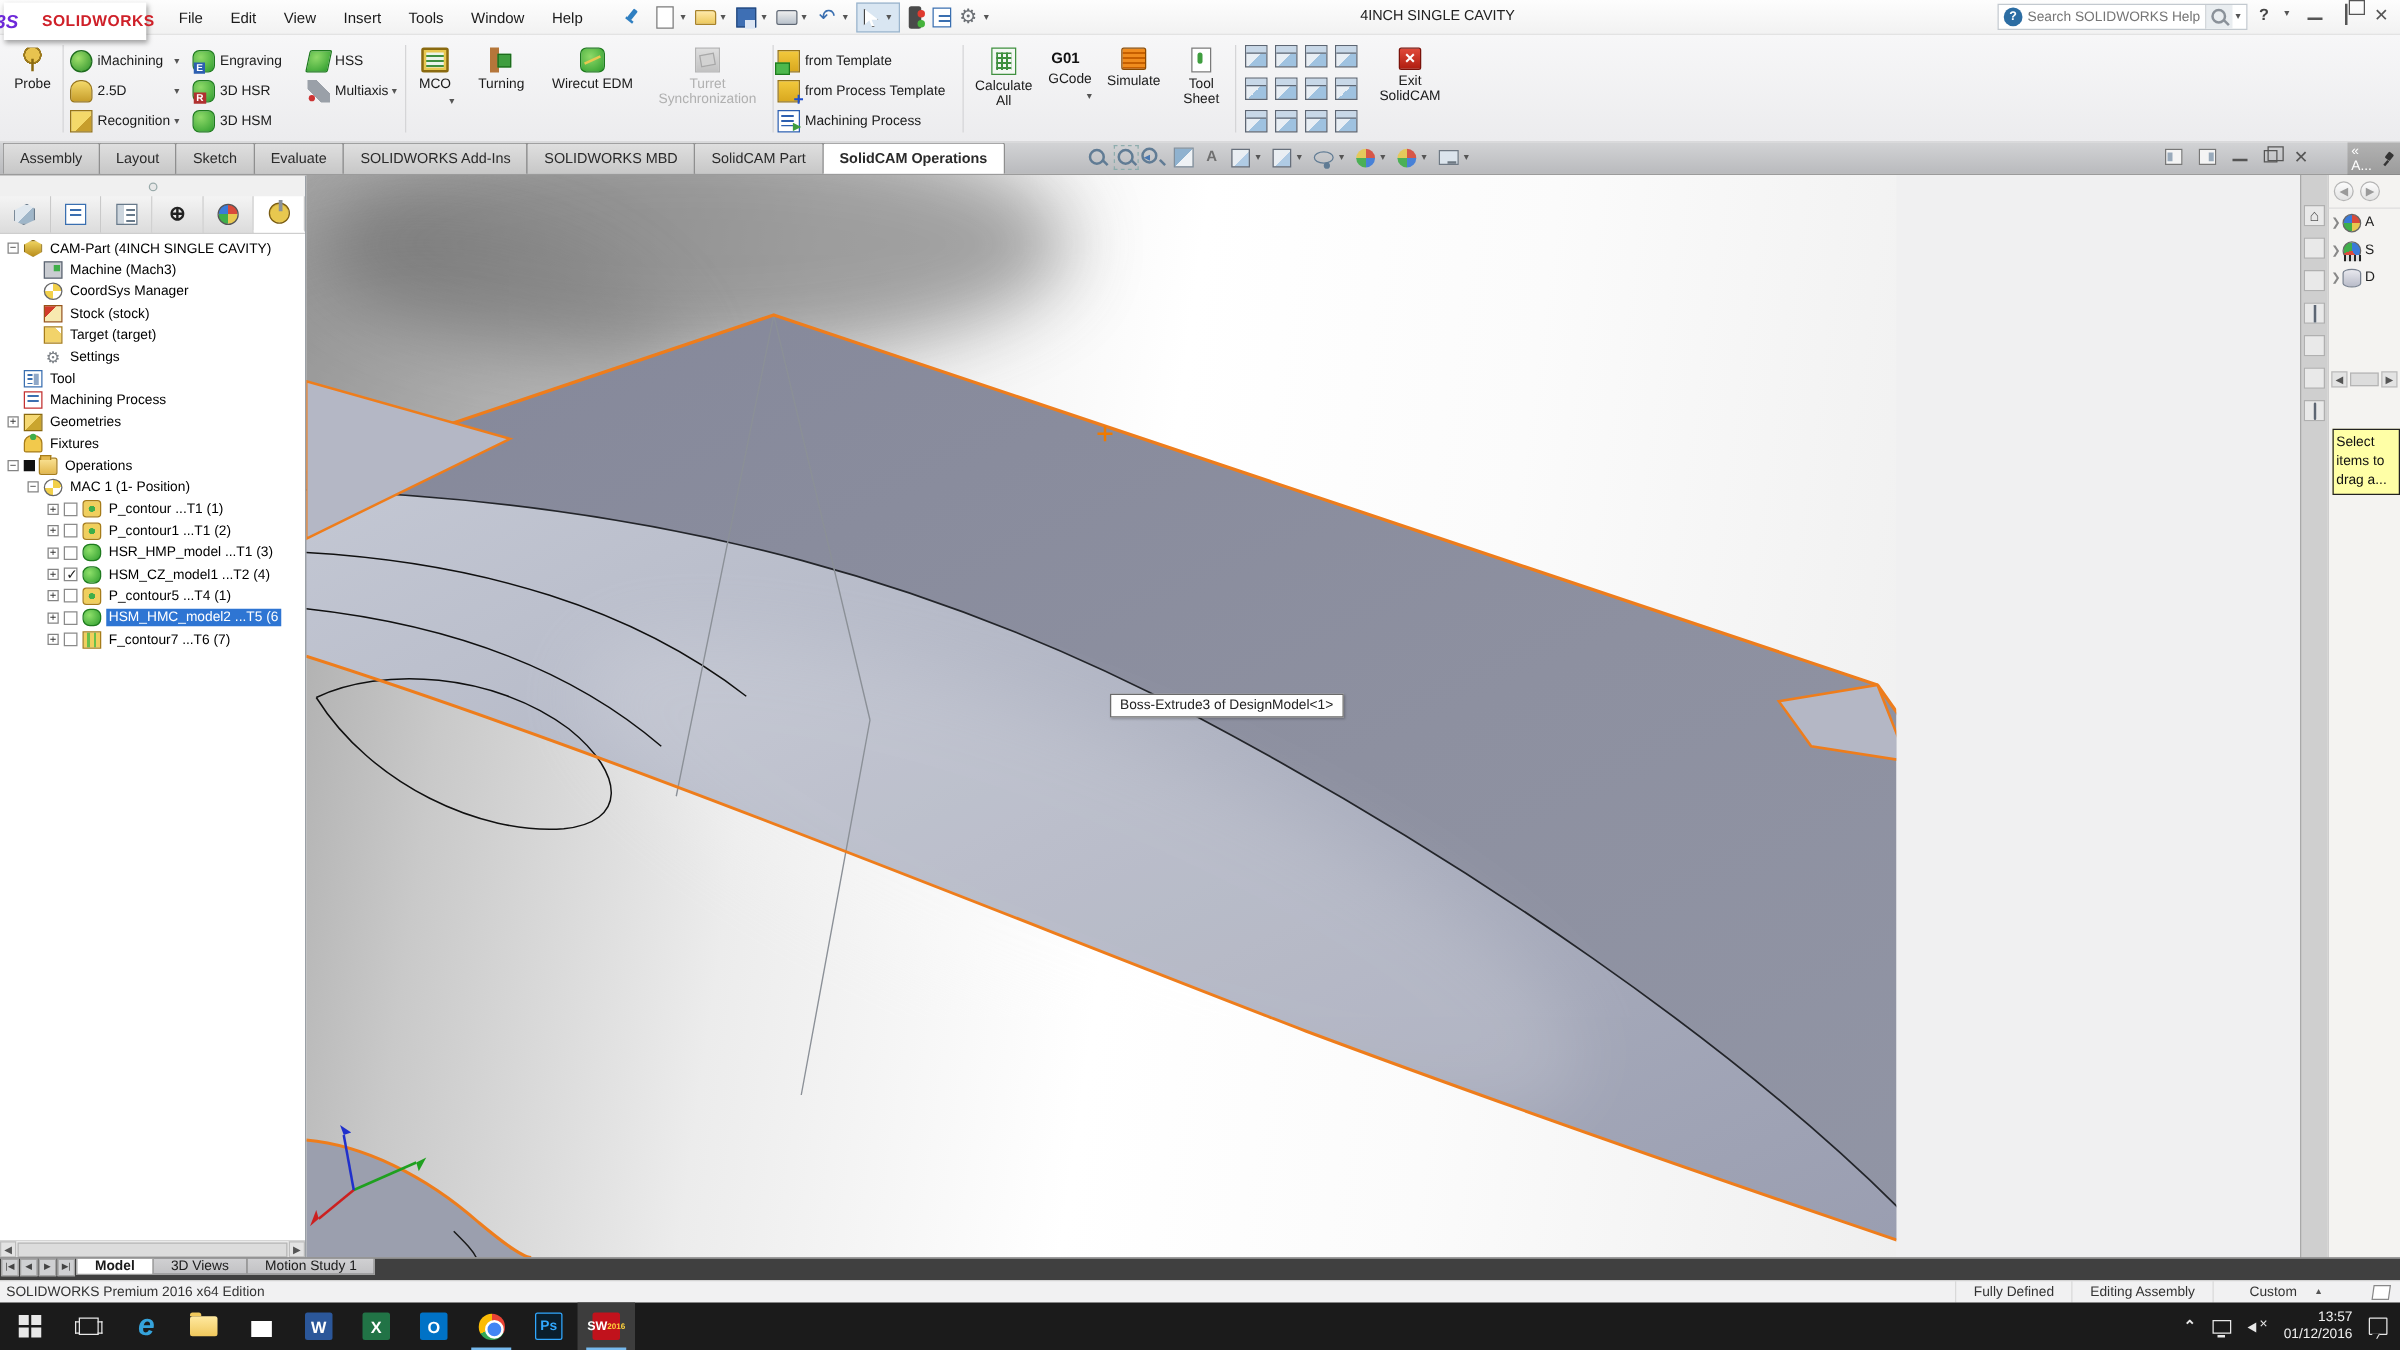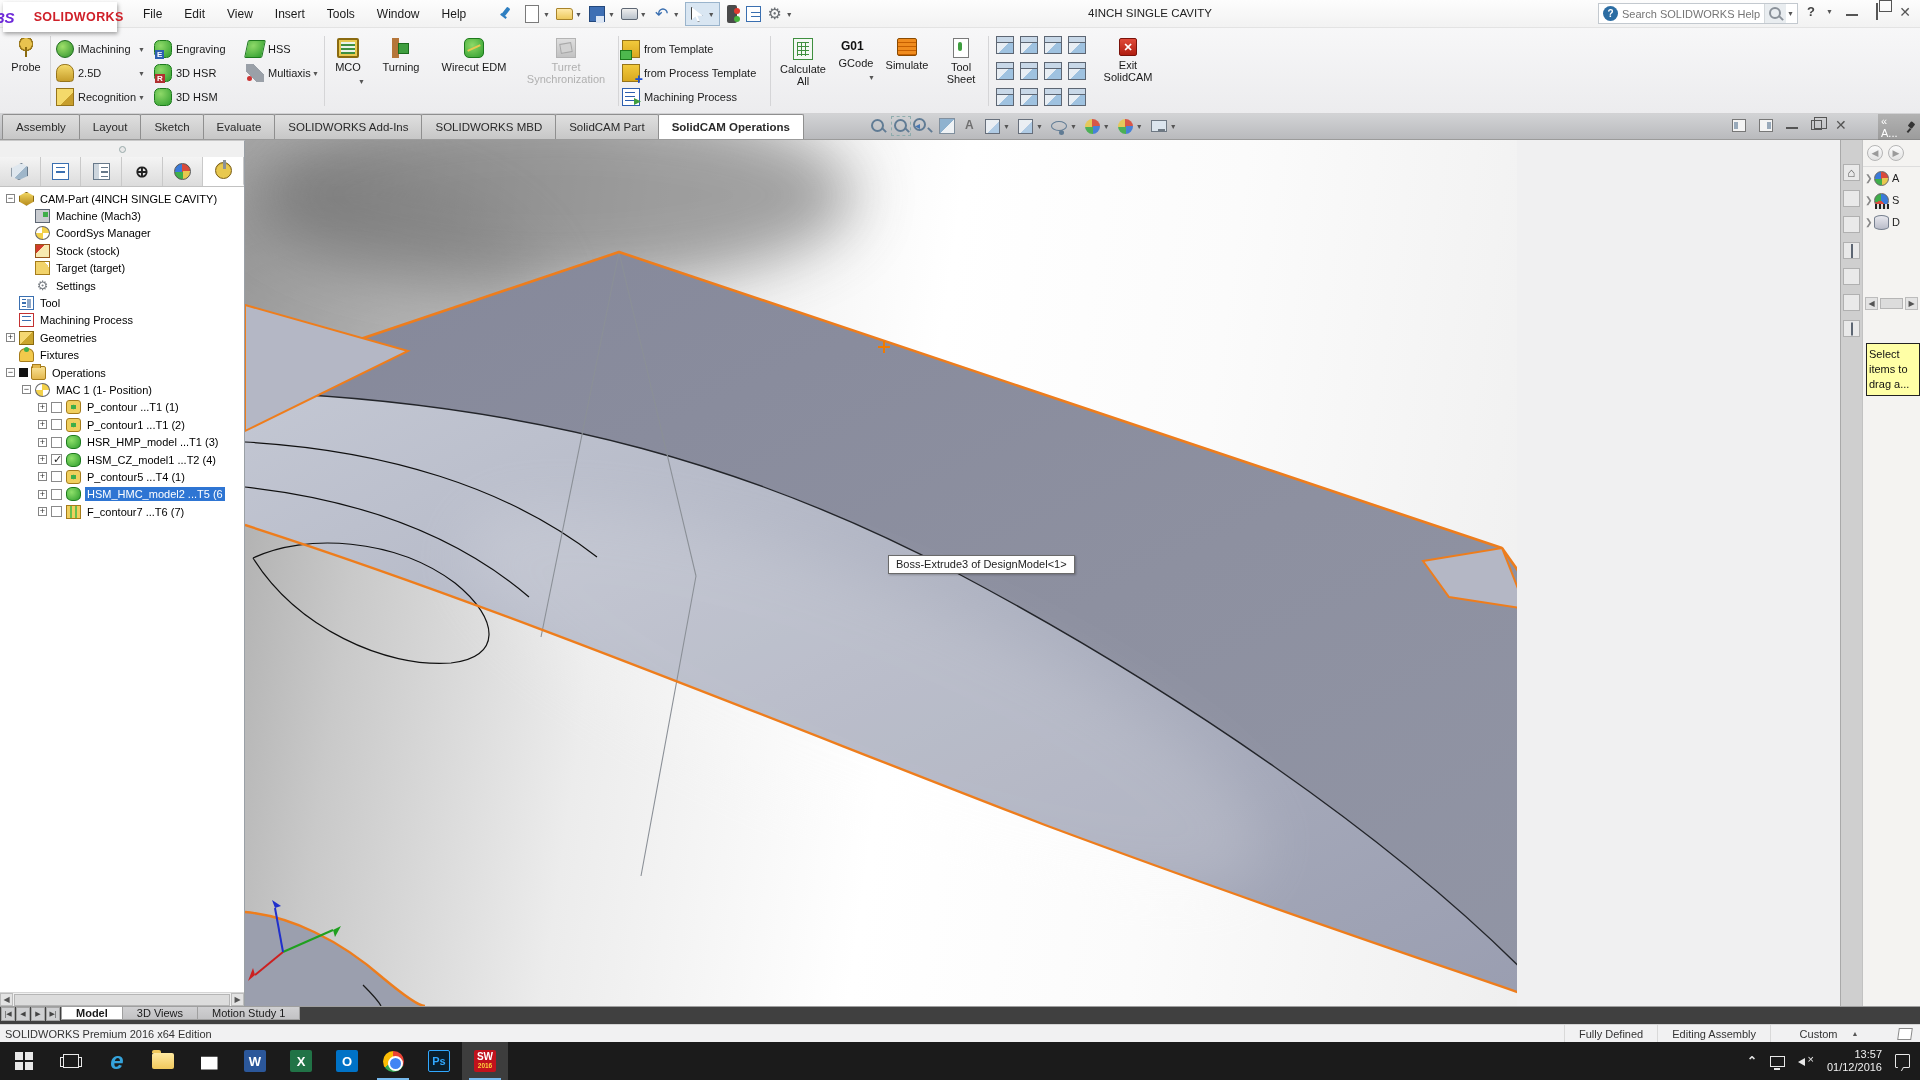--- a/index.html
+++ b/index.html
@@ -245,21 +245,21 @@
   .a-edge{color:#35a3db;font-size:24px;font-weight:bold;font-style:italic;line-height:26px}
   .a-folder{width:22px;height:16px;background:linear-gradient(#ffe9a0,#f0c85c);border-radius:2px;position:relative}
   .a-folder::before{content:"";position:absolute;left:0;top:-3px;width:9px;height:3px;background:#f0c85c;border-radius:2px 2px 0 0}
   .a-store{width:17px;height:17px;background:#fff;clip-path:polygon(0 25%,100% 25%,100% 100%,0 100%)}
   .a-store::before{content:"";position:absolute;width:9px;height:9px;border:2px solid #fff;border-bottom:none;border-radius:5px 5px 0 0;margin-top:-11px}
   .lsq{width:22px;height:22px;color:#fff;font-weight:bold;font-size:13px;display:flex;align-items:center;justify-content:center;border-radius:2px}
   .a-word{background:#2b579a}.a-excel{background:#217346}.a-outlook{background:#0072c6}
   .a-chrome{width:21px;height:21px;border-radius:50%;background:conic-gradient(#ea4335 0 33%,#34a853 33% 66%,#fbbc05 66%);position:relative}
   .a-chrome::after{content:"";position:absolute;left:5px;top:5px;width:11px;height:11px;background:#4285f4;border:2px solid #fff;border-radius:50%}
   .a-ps{background:#0a1e2c;border:1.5px solid #31a8ff;color:#31a8ff;font-size:11px}
-  .a-sw{background:#c1121c;flex-direction:column;line-height:9px;font-size:10px}
+  .a-sw{background:#c1121c;line-height:9px;font-size:10px}
   .a-sw small{font-size:6.5px;color:#ffd23c;font-weight:bold}
   .tray{margin-left:auto;display:flex;align-items:center;gap:13px;padding-right:10px}
   .tr-chev{font-size:12px;font-weight:bold;color:#e8e8e8}
   .tr-net{width:15px;height:11px;border:1.5px solid #e8e8e8;position:relative}
   .tr-net::after{content:"";position:absolute;left:3px;bottom:-4px;width:6px;height:2px;background:#e8e8e8}
   .tr-vol{position:relative;width:16px;height:13px}
   .tr-vol::before{content:"";position:absolute;left:0;top:3px;border:4px solid transparent;border-right:7px solid #e8e8e8;border-left:none}
   .tr-vol::after{content:"×";position:absolute;right:0;top:-2px;color:#e8e8e8;font-size:11px}
   .clock{text-align:right;font-size:11px;line-height:13px;color:#f0f0f0}
   .tr-action{width:15px;height:14px;border:1.5px solid #e8e8e8;border-radius:1px;position:relative}

